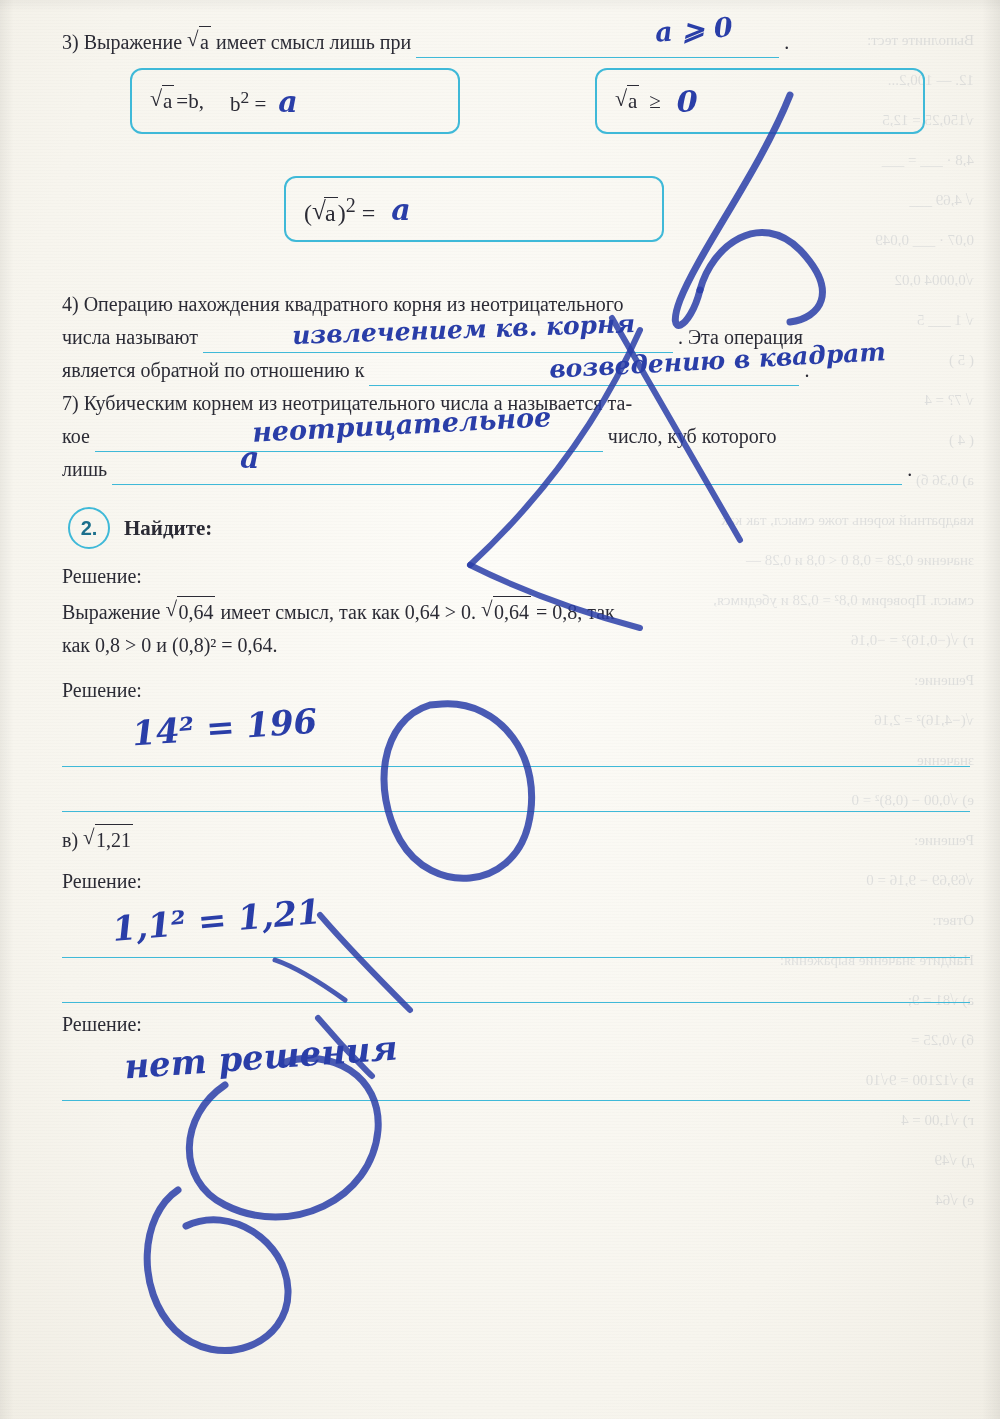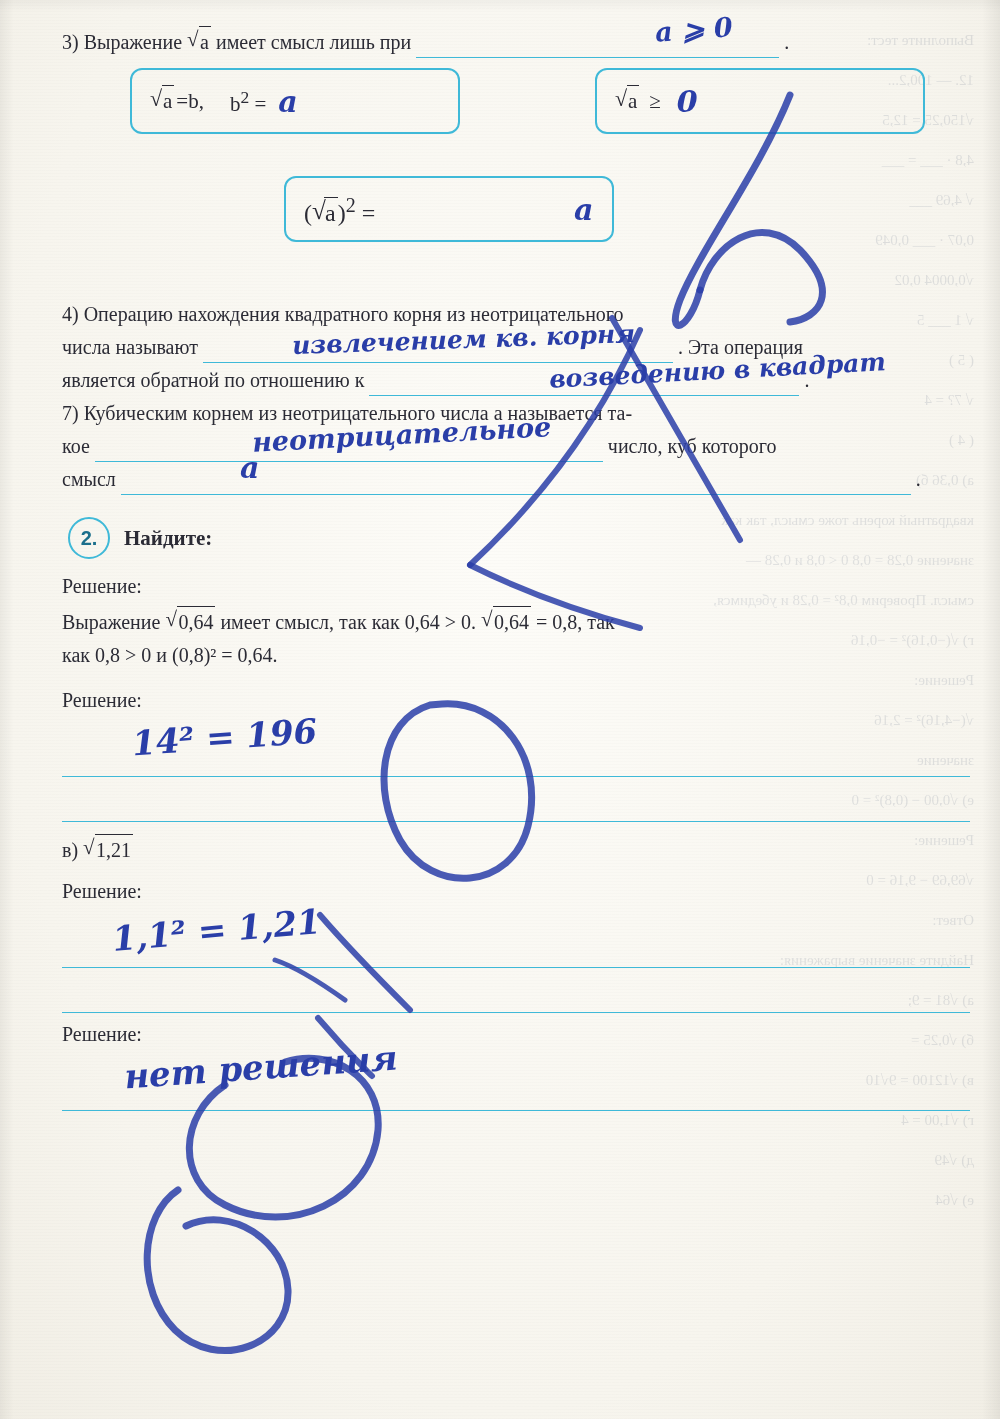--- a/index.html
+++ b/index.html
@@ -106,21 +106,21 @@
     border-radius: 12px;
     background: transparent;
     display: flex;
     align-items: center;
     padding: 0 18px;
     box-sizing: border-box;
     font-size: 21px;
   }
   #box1 { left: 68px;  top: 0px;   width: 330px; height: 66px; }
   #box2 { left: 533px; top: 0px;   width: 330px; height: 66px; }
-  #box3 { left: 222px; top: 108px; width: 330px; height: 66px; justify-content: space-between; }
+  #box3 { left: 222px; top: 108px; width: 380px; height: 66px; }
 
   
   .hw {
     font-family: "DejaVu Serif", serif;
     color: #2a3ea8;
     font-style: italic;
     font-weight: 600;
     letter-spacing: 0.5px;
   }
   .hw-ink {
@@ -232,21 +232,21 @@
       <span class="sqrt"><span class="rad">a</span></span>
       <span style="margin-left:10px;">≥</span>
       <span class="hw" style="font-size:30px; margin-left:16px;">0</span>
     </div>
     <div class="fbox" id="box3">
       <span style="font-size:24px;">(<span class="sqrt"><span class="rad">a</span></span>)<sup>2</sup> =</span>
       <span class="hw" style="font-size:30px; margin-left:16px;">a</span>
     </div>
   </div>
 
-  <div class="line-text" style="text-align:justify; margin-top:16px;">4) Операцию нахождения квадратного корня из неотрицательного</div>
+  <div class="line-text" style="text-align:justify; margin-top:6px;">4) Операцию нахождения квадратного корня из неотрицательного</div>
   <div class="line-text" style="position:relative;">
     <span>числа называют</span>
     <span class="rule" style="width:470px;"></span>
     <span>. Эта операция</span>
     <span class="hw-ink" style="left:230px; top:-8px; font-size:25px; transform:rotate(-2deg);">извлечением кв. корня</span>
   </div>
   <div class="line-text" style="position:relative;">
     <span>является обратной по отношению к</span>
     <span class="rule" style="width:430px;"></span>
     <span>.</span>
@@ -254,21 +254,21 @@
   </div>
 
   <div class="line-text" style="text-align:justify;">7) Кубическим корнем из неотрицательного числа a называется та-</div>
   <div class="line-text" style="position:relative;">
     <span>кое</span>
     <span class="rule" style="width:508px;"></span>
     <span>число, куб которого</span>
     <span class="hw-ink" style="left:190px; top:-12px; font-size:27px; transform:rotate(-3deg);">неотрицательное</span>
   </div>
   <div class="line-text" style="position:relative;">
-    <span>смысл</span>
+    <span>лишь</span>
     <span class="rule" style="width:790px;"></span>
     <span>.</span>
     <span class="hw-ink" style="left:178px; top:-12px; font-size:30px;">a</span>
   </div>
 
   <div class="task-head">
     <span class="task-num">2.</span>
     <span>Найдите:</span>
   </div>
 

